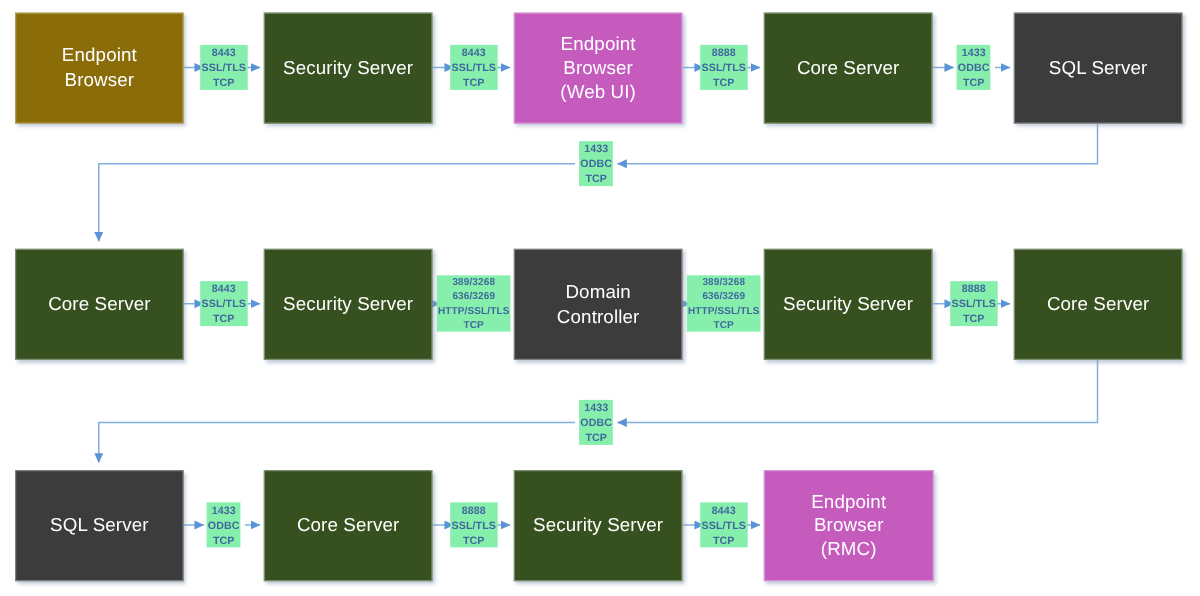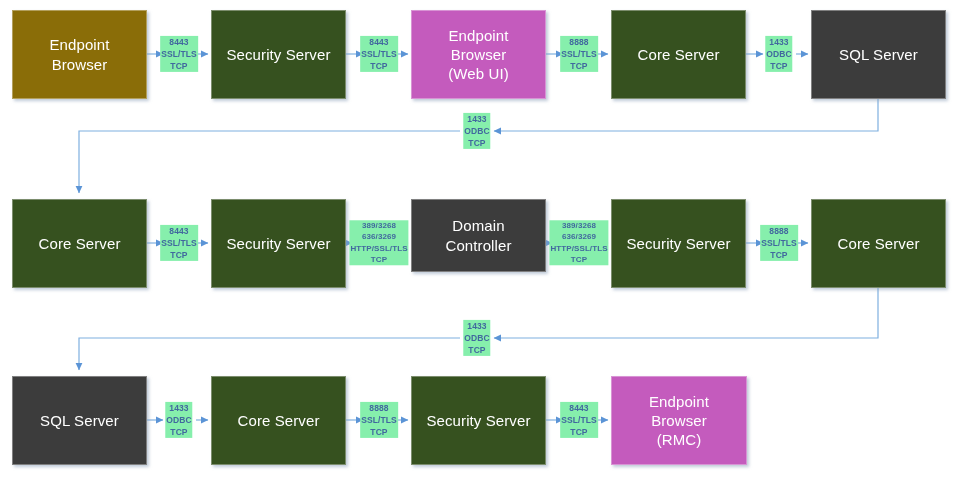--- a/index.html
+++ b/index.html
@@ -122,21 +122,21 @@
       </div>
       <div class="node" style="left: 811px; top: 10px; width: 135px; height: 89px; background: rgb(60, 60, 60);">
         <span class="node-label">SQL Server</span>
       </div>
       <div class="node" style="left: 12px; top: 199px; width: 135px; height: 89px; background: rgb(54, 81, 31);">
         <span class="node-label">Core Server</span>
       </div>
       <div class="node" style="left: 211px; top: 199px; width: 135px; height: 89px; background: rgb(54, 81, 31);">
         <span class="node-label">Security Server</span>
       </div>
-      <div class="node" style="left: 411px; top: 199px; width: 135px; height: 73px; background: rgb(60, 60, 60);">
+      <div class="node" style="left: 411px; top: 199px; width: 135px; height: 89px; background: rgb(60, 60, 60);">
         <span class="node-label">Domain
 Controller</span>
       </div>
       <div class="node" style="left: 611px; top: 199px; width: 135px; height: 89px; background: rgb(54, 81, 31);">
         <span class="node-label">Security Server</span>
       </div>
       <div class="node" style="left: 811px; top: 199px; width: 135px; height: 89px; background: rgb(54, 81, 31);">
         <span class="node-label">Core Server</span>
       </div>
       <div class="node" style="left: 12px; top: 376px; width: 135px; height: 89px; background: rgb(60, 60, 60);">

